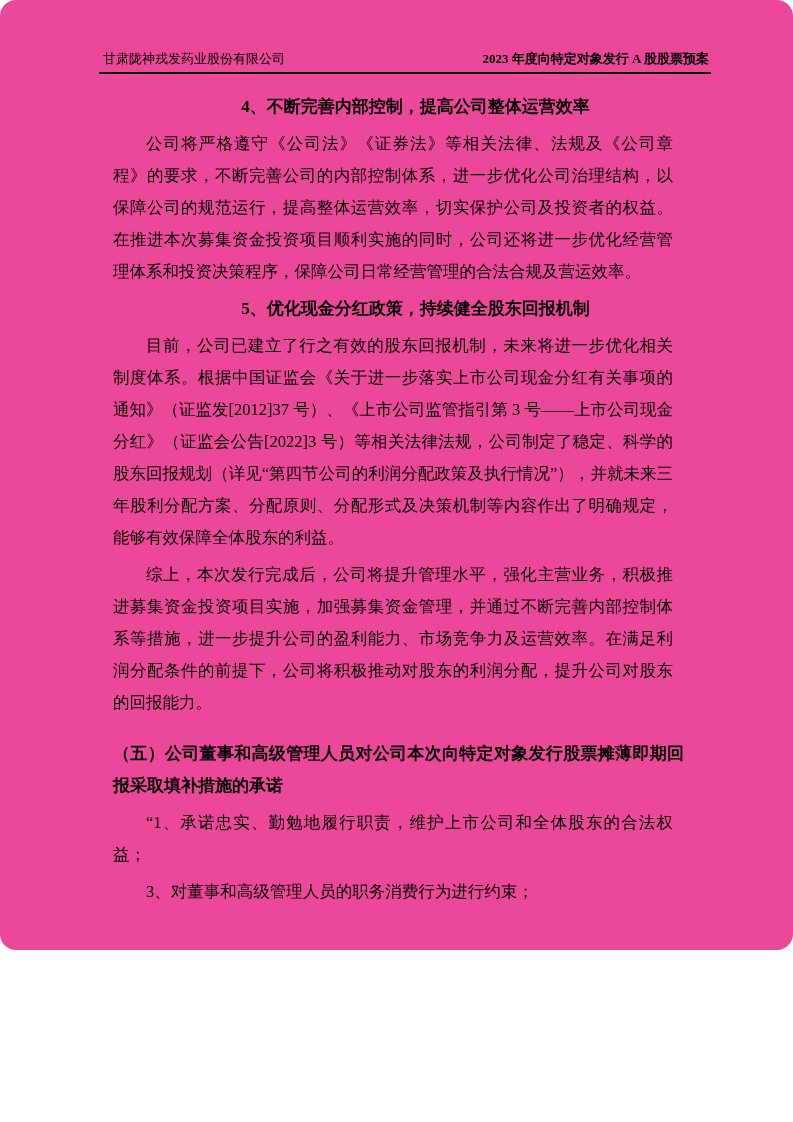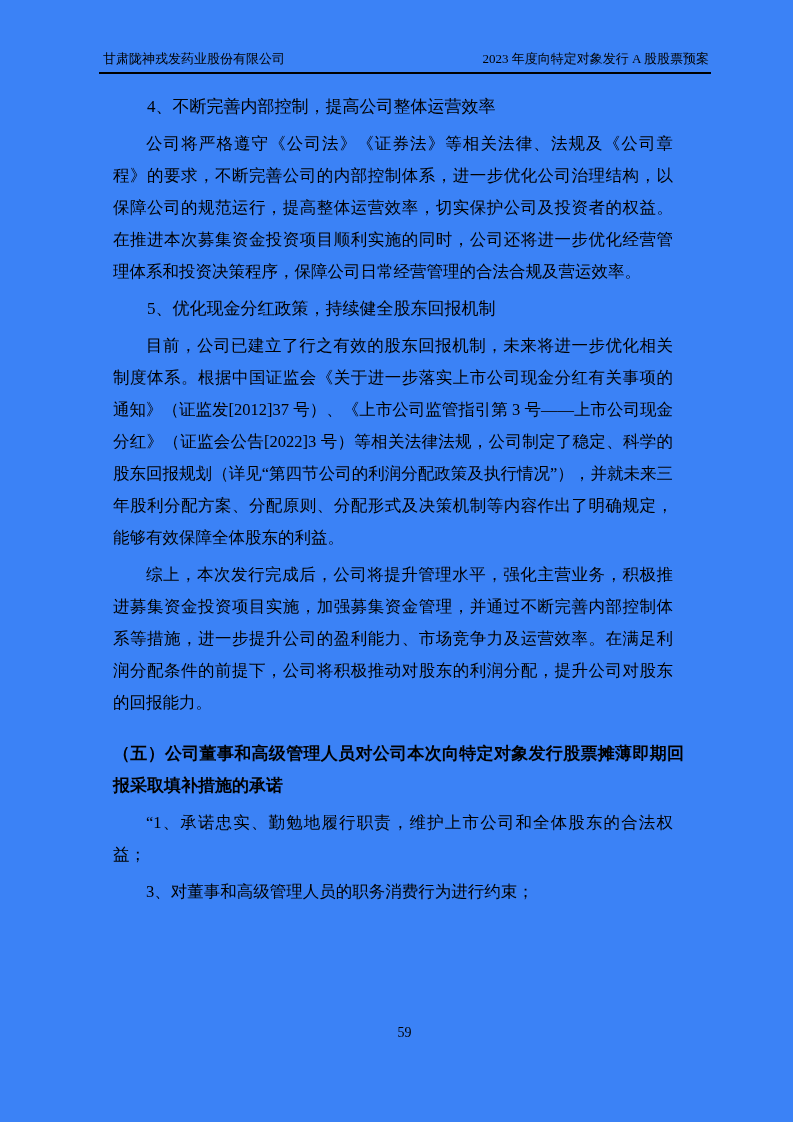--- a/index.html
+++ b/index.html
@@ -3,61 +3,62 @@
 <meta charset="utf-8">
 <style>
   html, body {
     margin: 0;
     padding: 0;
     background: #ffffff;
   }
   .page {
     position: relative;
     width: 793px;
-    height: 1122px;
-    background: #3b82f6;
+    height: 950px;
+    background: #ec4899;
     color: #000000;
     font-family: "Liberation Serif", "DejaVu Serif", serif;
     overflow: hidden;
+    border-radius: 16px;
   }
   .header {
     position: absolute;
     left: 99px;
     top: 50px;
     width: 612px;
     display: flex;
     justify-content: space-between;
     align-items: flex-end;
     border-bottom: 2px solid #000000;
     padding-bottom: 5px;
     font-size: 13px;
     line-height: 17px;
   }
   .header-left { padding-left: 4px; }
-  .header-right { padding-right: 2px; }
+  .header-right { padding-right: 2px; font-weight: bold; }
   .content {
     position: absolute;
     left: 113px;
     top: 88px;
     width: 571px;
     font-size: 16.5px;
     line-height: 32px;
     text-align: justify;
   }
   .content p {
     margin: 0 11px 5px 0;
     text-indent: 2em;
   }
   .hnum {
     font-size: 17px;
-    font-weight: normal;
+    font-weight: bold;
     margin: 3px 0 5px 0;
     text-indent: 2em;
     line-height: 32px;
-    text-align: left;
+    text-align: center;
   }
   .hsec {
     font-size: 17px;
     font-weight: bold;
     margin: 19px 0 5px 0;
     text-indent: 0;
     line-height: 32px;
     text-align: justify;
   }
   .footer {

